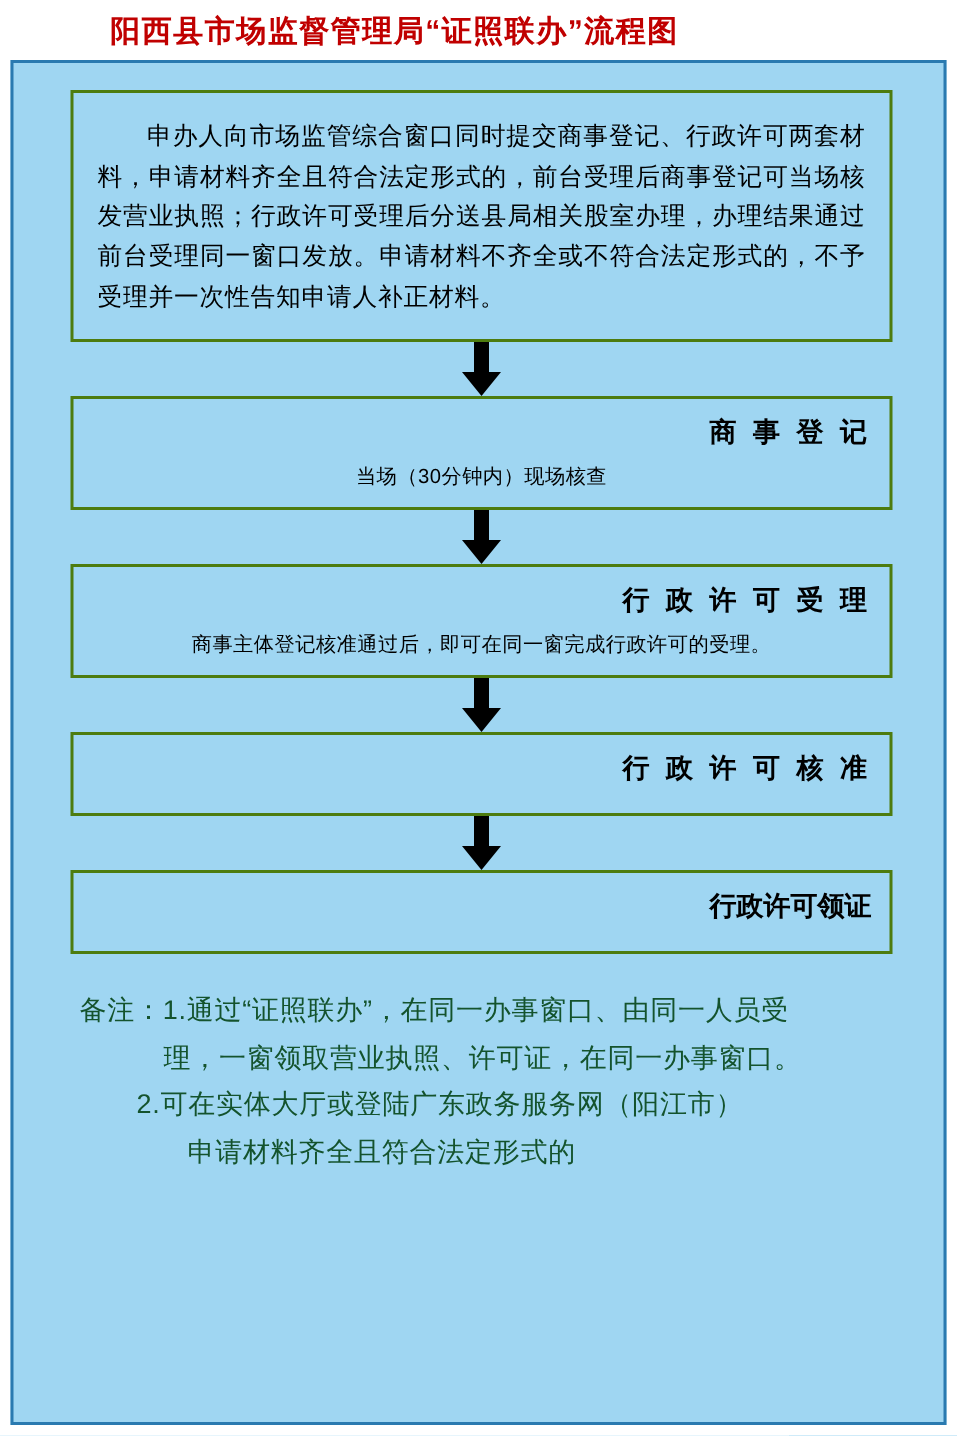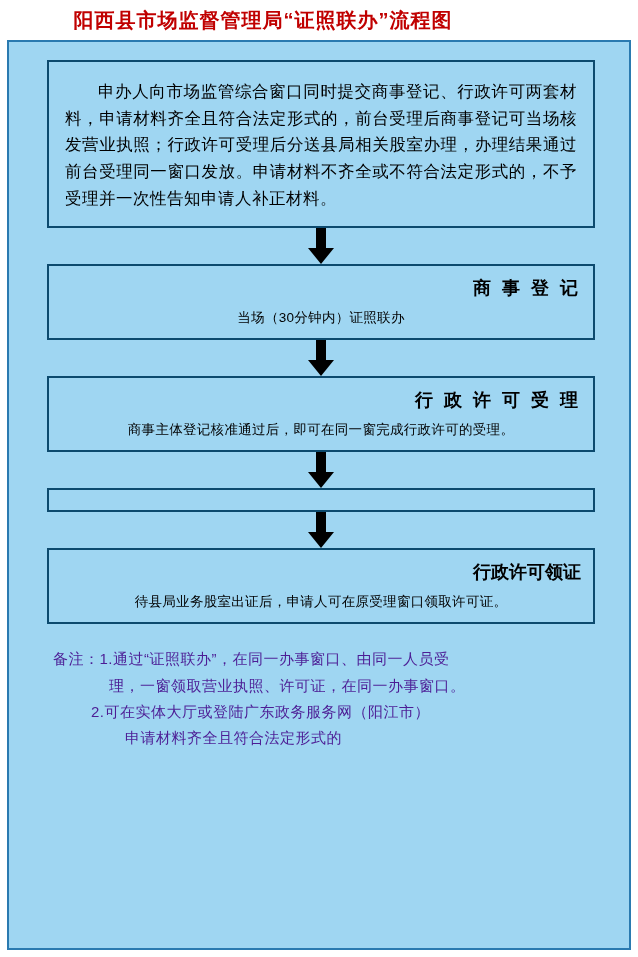--- a/index.html
+++ b/index.html
@@ -47,21 +47,21 @@
     box-sizing: border-box;
   }
   .inner {
     position: absolute;
     left: 38px;
     top: 18px;
     width: 548px;
   }
   .box {
     background: #9fd6f2;
-    border: 2px solid #0c4a6e;
+    border: 2px solid #4d7c0f;
     box-sizing: border-box;
     padding: 10px 12px;
   }
   .box.intro {
     padding: 16px 16px 14px 16px;
   }
   .intro-text {
     font-size: 16.5px;
     line-height: 1.62;
     color: #000000;
@@ -114,22 +114,22 @@
     top: 20px;
     width: 0;
     height: 0;
     border-left: 13px solid transparent;
     border-right: 13px solid transparent;
     border-top: 16px solid #000000;
   }
   .notes {
     margin-top: 22px;
     padding: 0 6px;
-    font-size: 15px;
-    color: #4c1d95;
+    font-size: 18px;
+    color: #14532d;
     line-height: 1.75;
     letter-spacing: 0.5px;
   }
   .note-line {
     white-space: nowrap;
   }
   .note-line.indent1 { padding-left: 56px; }
   .note-line.indent2 { padding-left: 38px; }
   .note-line.indent3 { padding-left: 72px; }
 </style>
@@ -151,21 +151,21 @@
 
       <div class="arrow-wrap">
         <div class="arrow">
           <div class="shaft"></div>
           <div class="head"></div>
         </div>
       </div>
 
       <div class="box">
         <div class="step-title">商 事 登 记</div>
-        <div class="step-sub">当场（30分钟内）证照联办</div>
+        <div class="step-sub">当场（30分钟内）现场核查</div>
       </div>
 
       <div class="arrow-wrap">
         <div class="arrow">
           <div class="shaft"></div>
           <div class="head"></div>
         </div>
       </div>
 
       <div class="box">
@@ -174,32 +174,32 @@
       </div>
 
       <div class="arrow-wrap">
         <div class="arrow">
           <div class="shaft"></div>
           <div class="head"></div>
         </div>
       </div>
 
       <div class="box">
+        <div class="step-title">行 政 许 可 核 准</div>
       </div>
 
       <div class="arrow-wrap">
         <div class="arrow">
           <div class="shaft"></div>
           <div class="head"></div>
         </div>
       </div>
 
       <div class="box">
         <div class="step-title tight">行政许可领证</div>
-        <div class="step-sub">待县局业务股室出证后，申请人可在原受理窗口领取许可证。</div>
       </div>
 
       <div class="notes">
         <div class="note-line">备注：1.通过“证照联办”，在同一办事窗口、由同一人员受</div>
         <div class="note-line indent1">理，一窗领取营业执照、许可证，在同一办事窗口。</div>
         <div class="note-line indent2">2.可在实体大厅或登陆广东政务服务网（阳江市）</div>
         <div class="note-line indent3">申请材料齐全且符合法定形式的</div>
       </div>
 
     </div>

